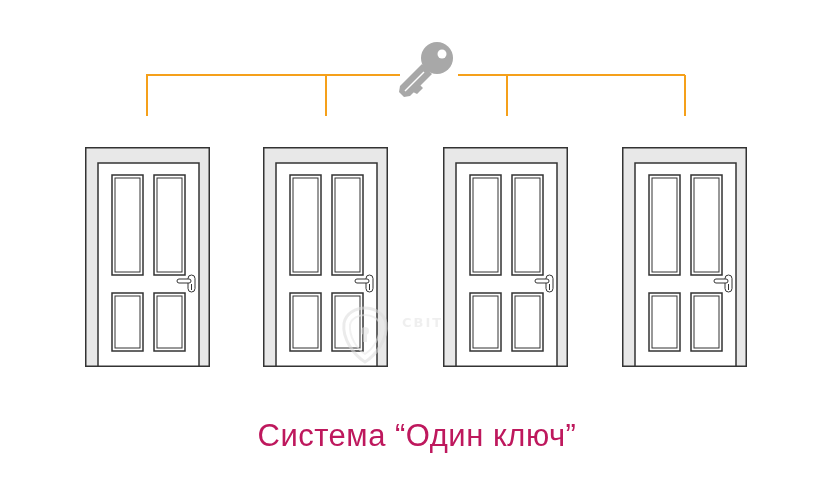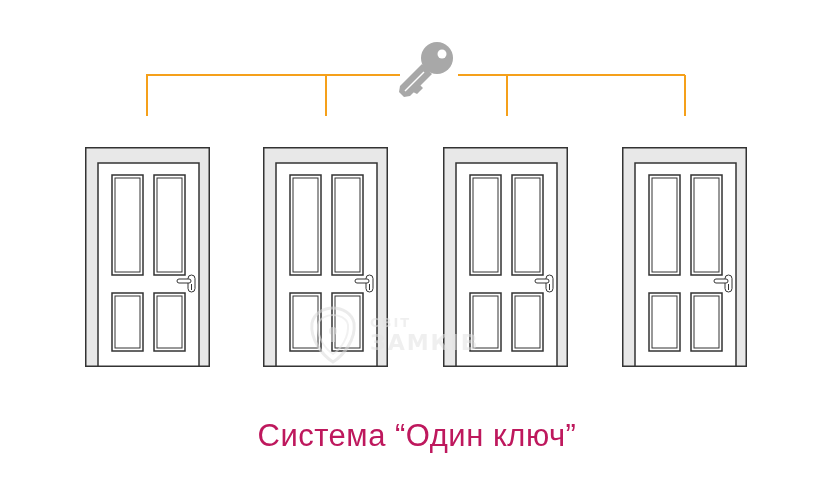--- a/index.html
+++ b/index.html
@@ -3,21 +3,21 @@
 <meta charset="utf-8">
 <style>
   html, body { margin: 0; padding: 0; background: #ffffff; }
   body { width: 834px; height: 478px; position: relative; overflow: hidden;
          font-family: "Liberation Sans", sans-serif; }
   .canvas { position: absolute; left: 0; top: 0; width: 834px; height: 478px; }
   .door { position: absolute; top: 147px; width: 125px; height: 220px; }
   .door svg { display: block; }
   .caption { position: absolute; left: 0; width: 834px; top: 418px; text-align: center;
              font-size: 31px; color: #be185d; letter-spacing: 0.5px; }
-  .watermark { position: absolute; left: 308px; top: 305px; width: 200px; height: 60px; opacity: 0.55; padding-left: 20px; }
+  .watermark { position: absolute; left: 340px; top: 305px; width: 200px; height: 60px; opacity: 0.55; padding-left: 20px; }
   .wm-text { position: absolute; left: 62px; font-family: "DejaVu Sans", sans-serif; font-weight: bold;
              color: #e3e3e3; letter-spacing: 2px; }
   .wm-line1 { top: 10px; font-size: 13px; }
   .wm-line2 { top: 25px; font-size: 22px; }
 </style>
 </head>
 <body>
 
 <div class="canvas">
 
@@ -114,17 +114,16 @@
   </div>
 
   <div class="watermark">
     <svg width="50" height="60" viewBox="0 0 50 60" style="position:absolute;left:0;top:0;">
       <path d="M25 3 C34 3 44 8 46 18 C48 34 36 50 25 57 C14 50 2 34 4 18 C6 8 16 3 25 3 Z" fill="none" stroke="#dcdcdc" stroke-width="3"></path>
       <path d="M25 10 C31 10 39 13 40 20 C41 32 33 44 25 49 C17 44 9 32 10 20 C11 13 19 10 25 10 Z" fill="none" stroke="#e6e6e6" stroke-width="2"></path>
       <circle cx="25" cy="26" r="4" fill="#e0e0e0"></circle>
       <rect x="23" y="28" width="4" height="9" fill="#e0e0e0"></rect>
     </svg>
     <div class="wm-text wm-line1">СВІТ</div>
-    <div class="wm-text wm-line2">ЗАМКІВ</div>
   </div>
 
   <div class="caption">Система “Один ключ”</div>
 </div>
 
 </body></html>

